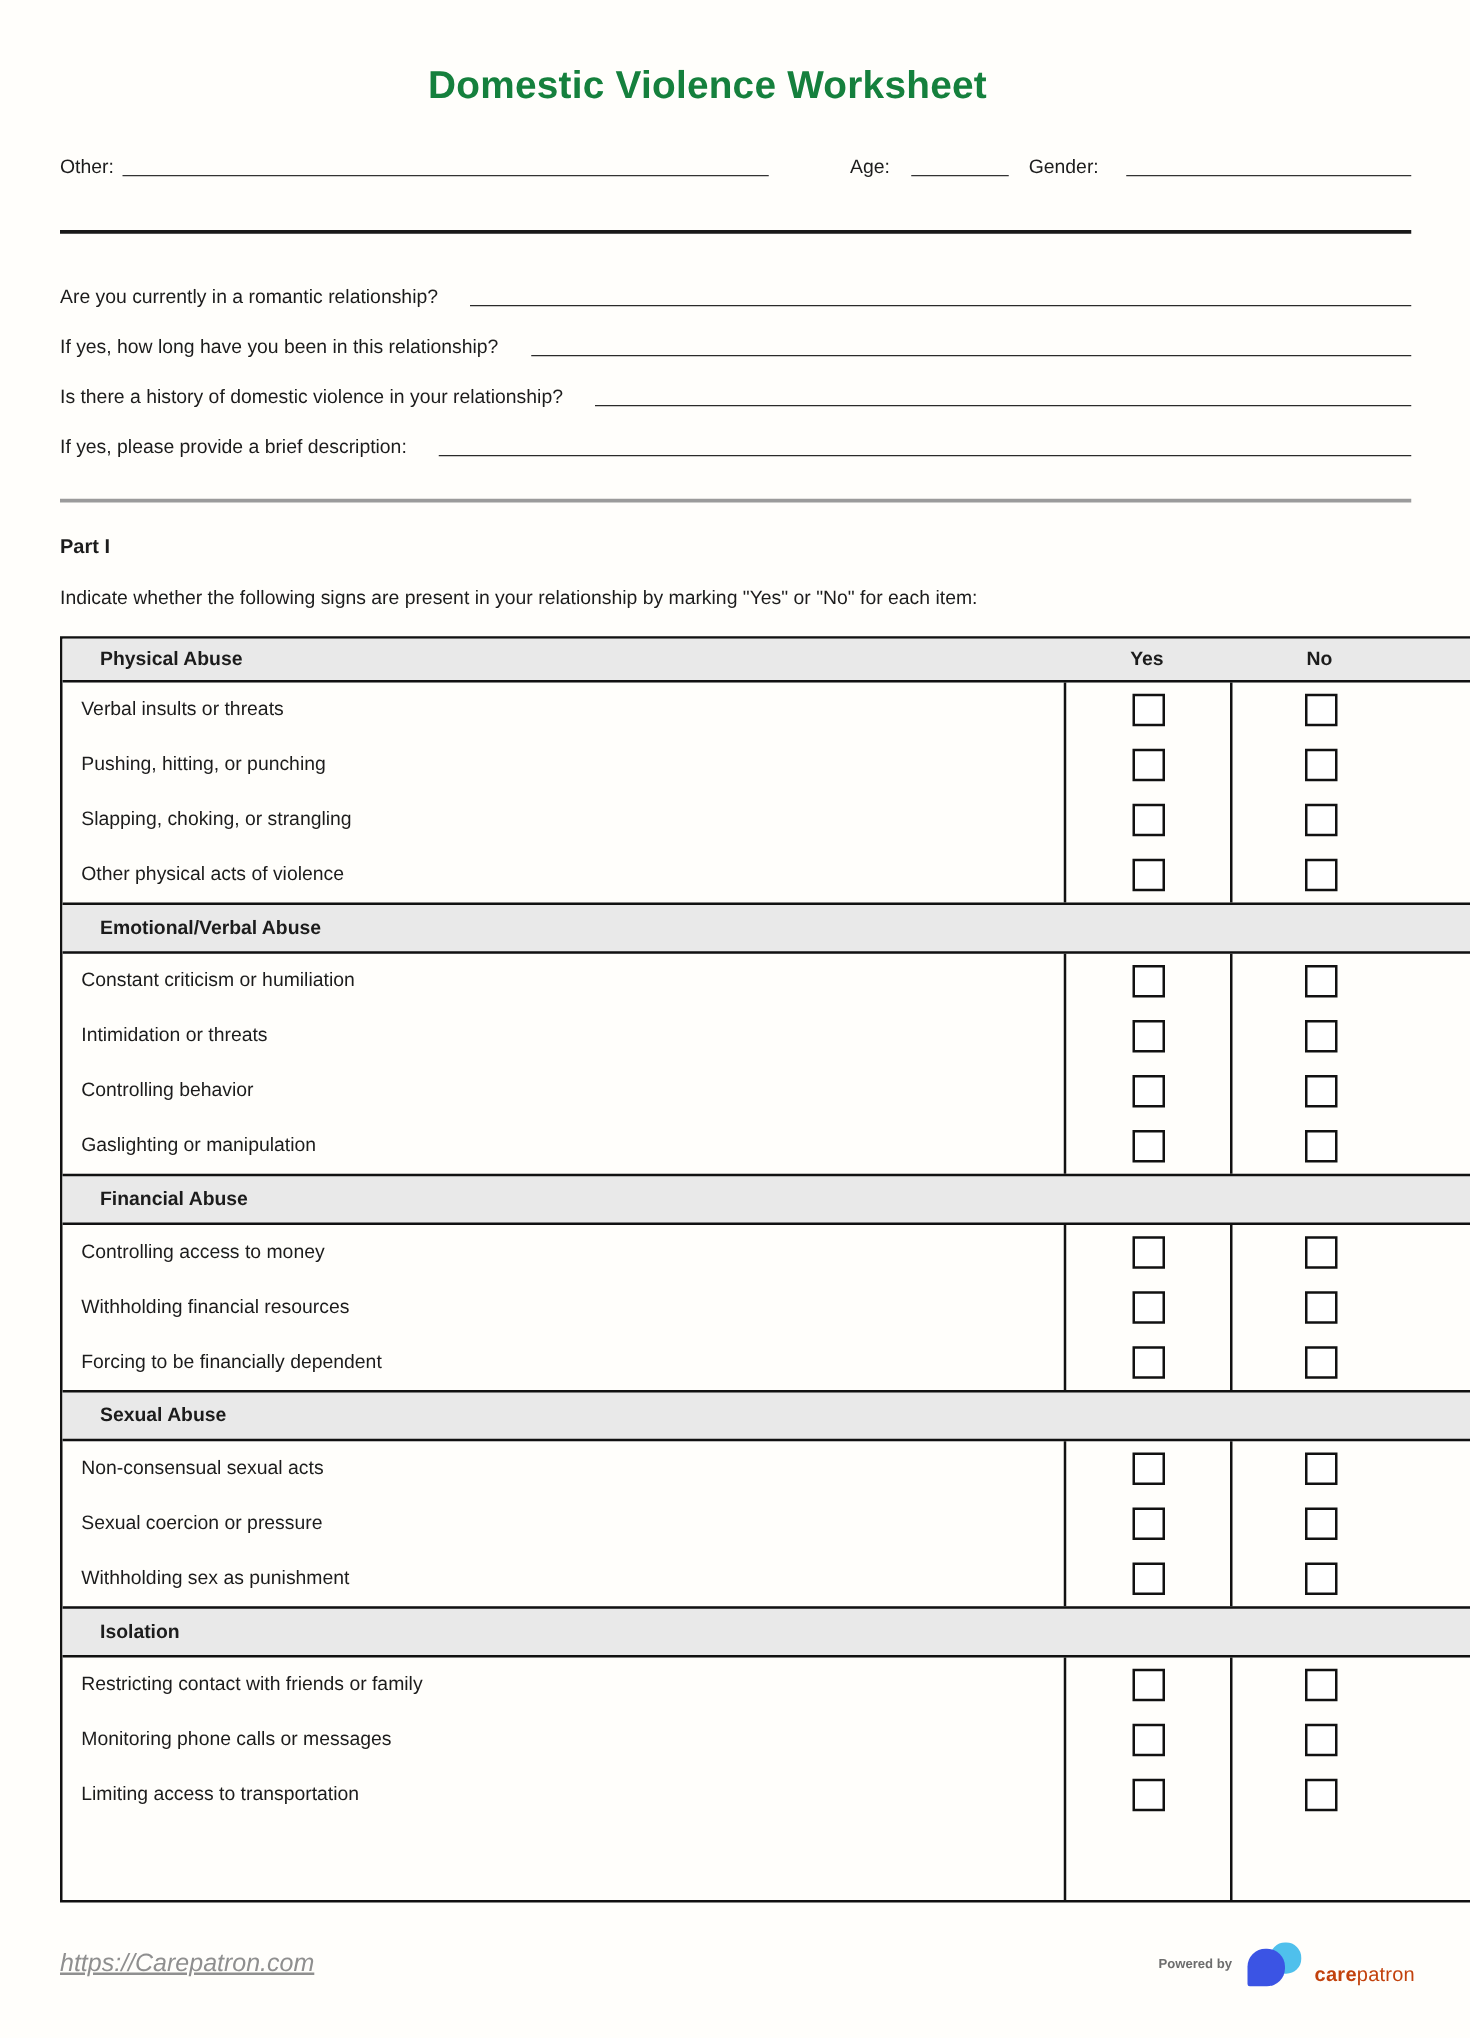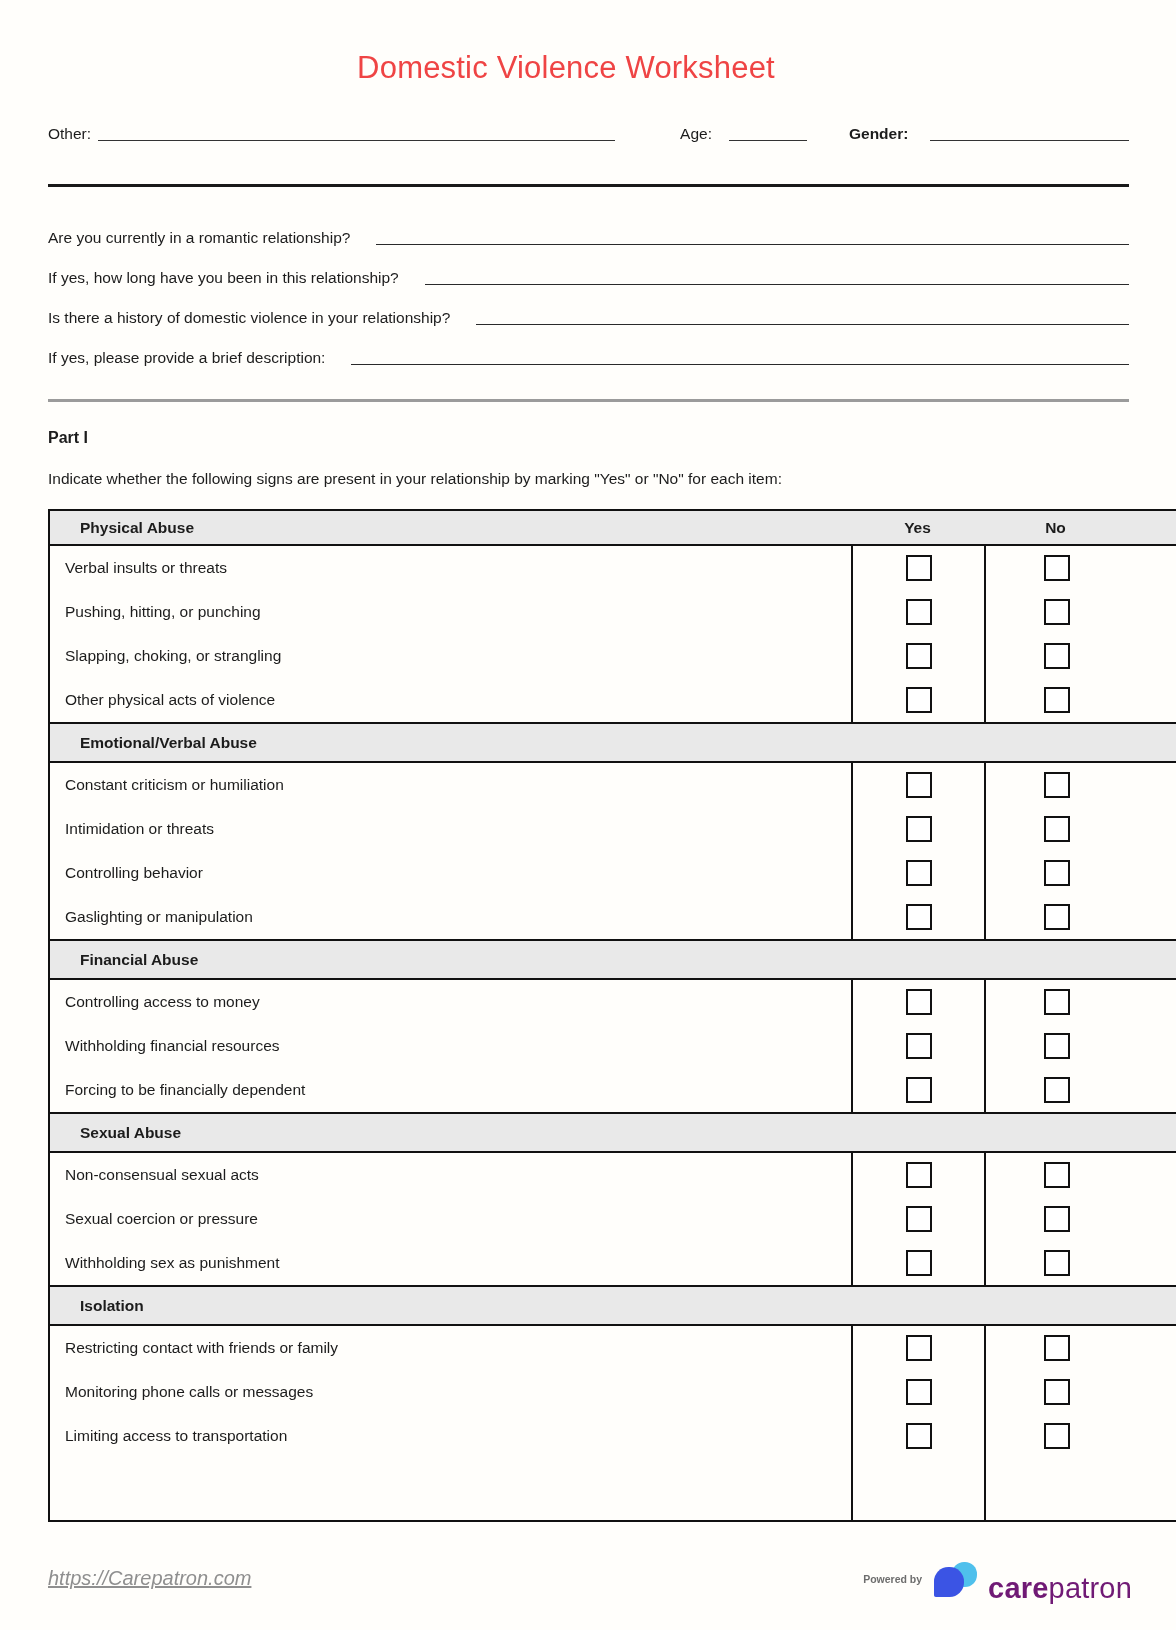--- a/index.html
+++ b/index.html
@@ -1,30 +1,30 @@
 <!DOCTYPE html>
 <html><head>
 <meta charset="utf-8">
 <style>
   * { margin:0; padding:0; box-sizing:border-box; }
   html,body { width:1176px; height:1630px; background:#fffefb; overflow:hidden;
               font-family:"Liberation Sans", sans-serif; color:#1c1c1c; }
   .content { margin:0 47px 0 48px; }
 
   .title { padding-top:50px; text-align:center; padding-right:45px;
-           font-size:31px; font-weight:normal; color:#ef4444; letter-spacing:.2px; }
+           font-size:31px; font-weight:bold; color:#15803d; letter-spacing:.2px; }
 
   
   .id-row { display:flex; align-items:flex-end; margin-top:38px; font-size:15.5px; }
   .id-row .lbl { line-height:20px; white-space:nowrap; }
   .wline { border-bottom:1.6px solid #333; margin-bottom:3px; height:1px; }
   .name-line { width:517px; margin-left:7px; }
   .age-lbl { margin-left:65px; }
   .age-line { width:78px; margin-left:17px; }
-  .gender-lbl { margin-left:42px;font-weight:bold; }
+  .gender-lbl { margin-left:16px; }
   .gender-line { flex:1; margin-left:22px; }
 
   .thick-rule { height:3px; background:#191919; margin-top:40px; }
 
   
   .qrow { display:flex; align-items:flex-end; font-size:15.5px; }
   .qrow .lbl { line-height:20px; white-space:nowrap; }
   .qrow .wline { flex:1; margin-left:26px; border-bottom:1.8px solid #2a2a2a; }
   .qrow.first { margin-top:41px; }
   .qrow + .qrow { margin-top:20px; }
@@ -58,21 +58,21 @@
             margin:30px 44px 0 48px; }
   .site-link { font-size:20px; color:#8f8f8f; text-decoration:underline; cursor:pointer;font-style:italic; }
   .powered { display:flex; align-items:center; }
   .powered-label { font-size:10.5px; font-weight:bold; color:#6d6d6d; margin-right:12px; }
   .logo-mark { position:relative; width:46px; height:38px; display:inline-block; }
   .bub { position:absolute; display:block; }
   .bub.light { left:18px; top:2px; width:25px; height:25px; background:#4fc0ec;
                border-radius:48%; z-index:1; }
   .bub.dark  { left:0; top:7px; width:30px; height:30px; background:#3b54e4;
                border-radius:48% 48% 48% 6%; z-index:2; }
-  .brand { font-size:29px; color:#701a75; margin-left:8px; letter-spacing:.2px;margin-top:20px; }
+  .brand { font-size:16px; color:#c2410c; margin-left:8px; letter-spacing:.2px;margin-top:20px; }
   .brand b { font-weight:bold; }
 </style>
 </head>
 <body>
 
 <div class="content">
   <div class="title">Domestic Violence Worksheet</div>
 
   <div class="id-row">
     <span class="lbl">Other:</span>

